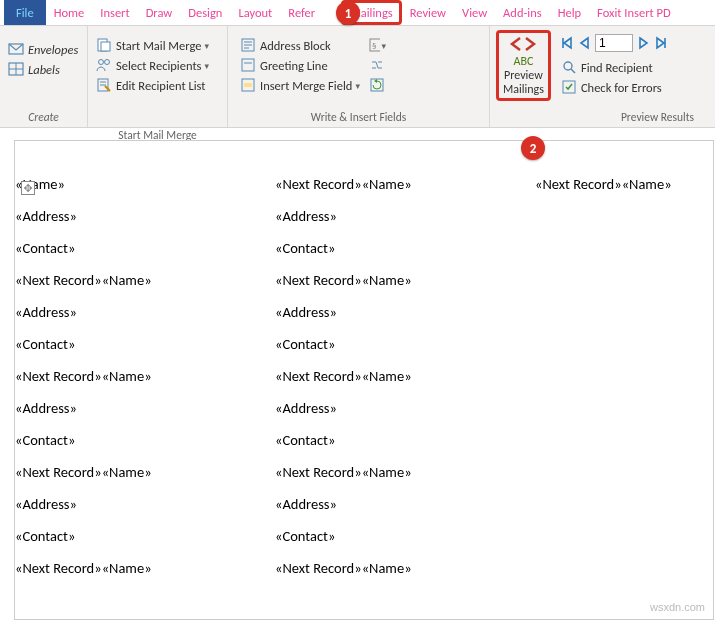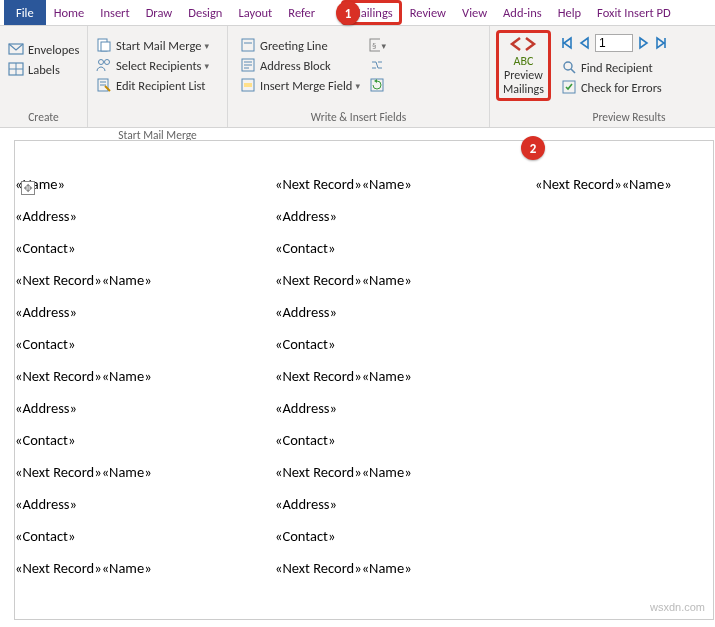--- a/index.html
+++ b/index.html
@@ -17,28 +17,28 @@
     align-items: center;
     background: #fff;
     border-bottom: 1px solid #d4d4d4;
     height: 26px;
     padding-left: 4px;
     position: relative;
     z-index: 2;
   }
   .tab {
     padding: 5px 8px 5px 8px;
-    color: #701a75;
+    color: #ec4899;
     white-space: nowrap;
     cursor: pointer;
     font-size: 12.5px;
   }
   .tab.file {
     background: #2b579a;
-    color: #ffffff;
+    color: #7dd3fc;
     padding: 5px 12px;
   }
   .tab.active {
     border: 3px solid #d93025;
     border-radius: 4px;
     padding: 2px 6px;
     font-weight: 400;
     background:#fff;
   }
   .callout {
@@ -173,21 +173,21 @@
   <div class="tab active" style="margin-left:18px;">Mailings</div>
   <div class="tab">Review</div>
   <div class="tab">View</div>
   <div class="tab">Add-ins</div>
   <div class="tab">Help</div>
   <div class="tab">Foxit Insert PD</div>
 </div>
 
 <div class="ribbon">
 
-  <div class="group" style="width:88px;">
+  <div class="group" style="width:88px;font-style:italic;">
     <div class="group-body">
       <div class="vstack" style="margin-top:10px;">
         <div class="btn-row">
           <svg class="ic" viewBox="0 0 16 16">
               <rect x="1" y="3" width="14" height="10" fill="none" stroke="#5b8ab3" stroke-width="1.2"></rect>
               <path d="M1 3 L8 9 L15 3" fill="none" stroke="#5b8ab3" stroke-width="1.2"></path>
             </svg>
           <span>Envelopes</span>
         </div>
         <div class="btn-row" style="margin-top:0;">
@@ -236,32 +236,32 @@
     </div>
     <div class="group-label">Start Mail Merge</div>
   </div>
 
   <div class="group" style="width:262px;">
     <div class="group-body">
       <div class="vstack" style="margin-top:6px; margin-left:4px;">
         <div class="btn-row">
           <svg class="ic" viewBox="0 0 16 16">
               <rect x="2" y="2" width="12" height="12" fill="none" stroke="#5b8ab3"></rect>
-              <line x1="4" y1="6" x2="12" y2="6" stroke="#5b8ab3"></line>
-            </svg>
-          <span>Greeting Line</span>
-        </div>
-        <div class="btn-row">
-          <svg class="ic" viewBox="0 0 16 16">
-              <rect x="2" y="2" width="12" height="12" fill="none" stroke="#5b8ab3"></rect>
               <line x1="4" y1="5" x2="12" y2="5" stroke="#5b8ab3"></line>
               <line x1="4" y1="8" x2="12" y2="8" stroke="#5b8ab3"></line>
               <line x1="4" y1="11" x2="9" y2="11" stroke="#5b8ab3"></line>
             </svg>
           <span>Address Block</span>
+        </div>
+        <div class="btn-row">
+          <svg class="ic" viewBox="0 0 16 16">
+              <rect x="2" y="2" width="12" height="12" fill="none" stroke="#5b8ab3"></rect>
+              <line x1="4" y1="6" x2="12" y2="6" stroke="#5b8ab3"></line>
+            </svg>
+          <span>Greeting Line</span>
         </div>
         <div class="btn-row">
           <svg class="ic" viewBox="0 0 16 16">
               <rect x="2" y="2" width="12" height="12" fill="none" stroke="#5b8ab3"></rect>
               <rect x="4" y="6" width="8" height="4" fill="#ffe08a"></rect>
             </svg>
           <span>Insert Merge Field</span>
           <span class="dd">▾</span>
         </div>
       </div>
@@ -328,21 +328,21 @@
         </div>
         <div class="btn-row">
           <svg class="ic" viewBox="0 0 16 16">
               <rect x="2" y="2" width="12" height="12" fill="none" stroke="#5b8ab3"></rect>
               <path d="M5 8l2 2 4-5" fill="none" stroke="#3a9a3a" stroke-width="1.6"></path>
             </svg>
           <span>Check for Errors</span>
         </div>
       </div>
     </div>
-    <div class="group-label" style="text-align:center;padding-left:68px;">Preview Results</div>
+    <div class="group-label" style="text-align:right;padding-left:68px;">Preview Results</div>
   </div>
 
   <div class="callout" style="left:521px; top:110px;">2</div>
 </div>
 
 <div class="workspace">
   <div class="anchor-icon">✥</div>
 
   <div class="label-grid">
 

